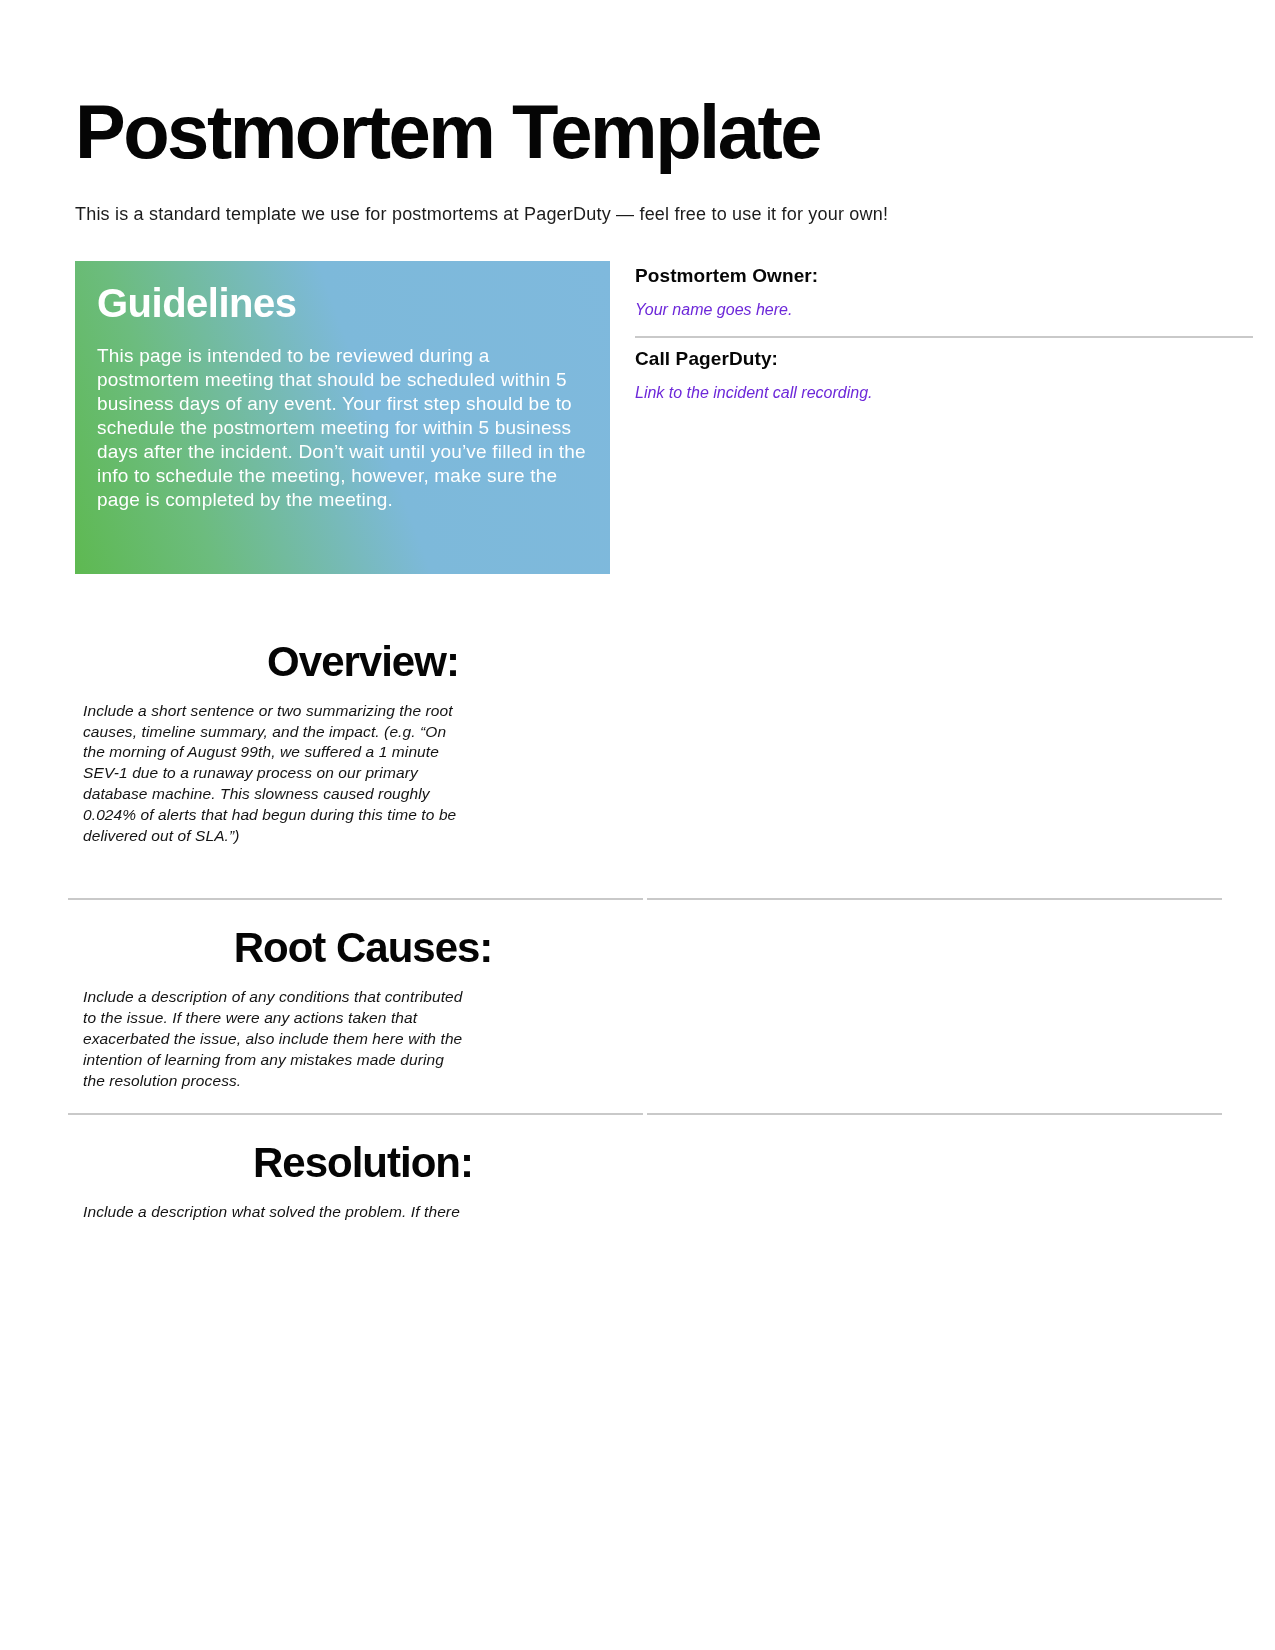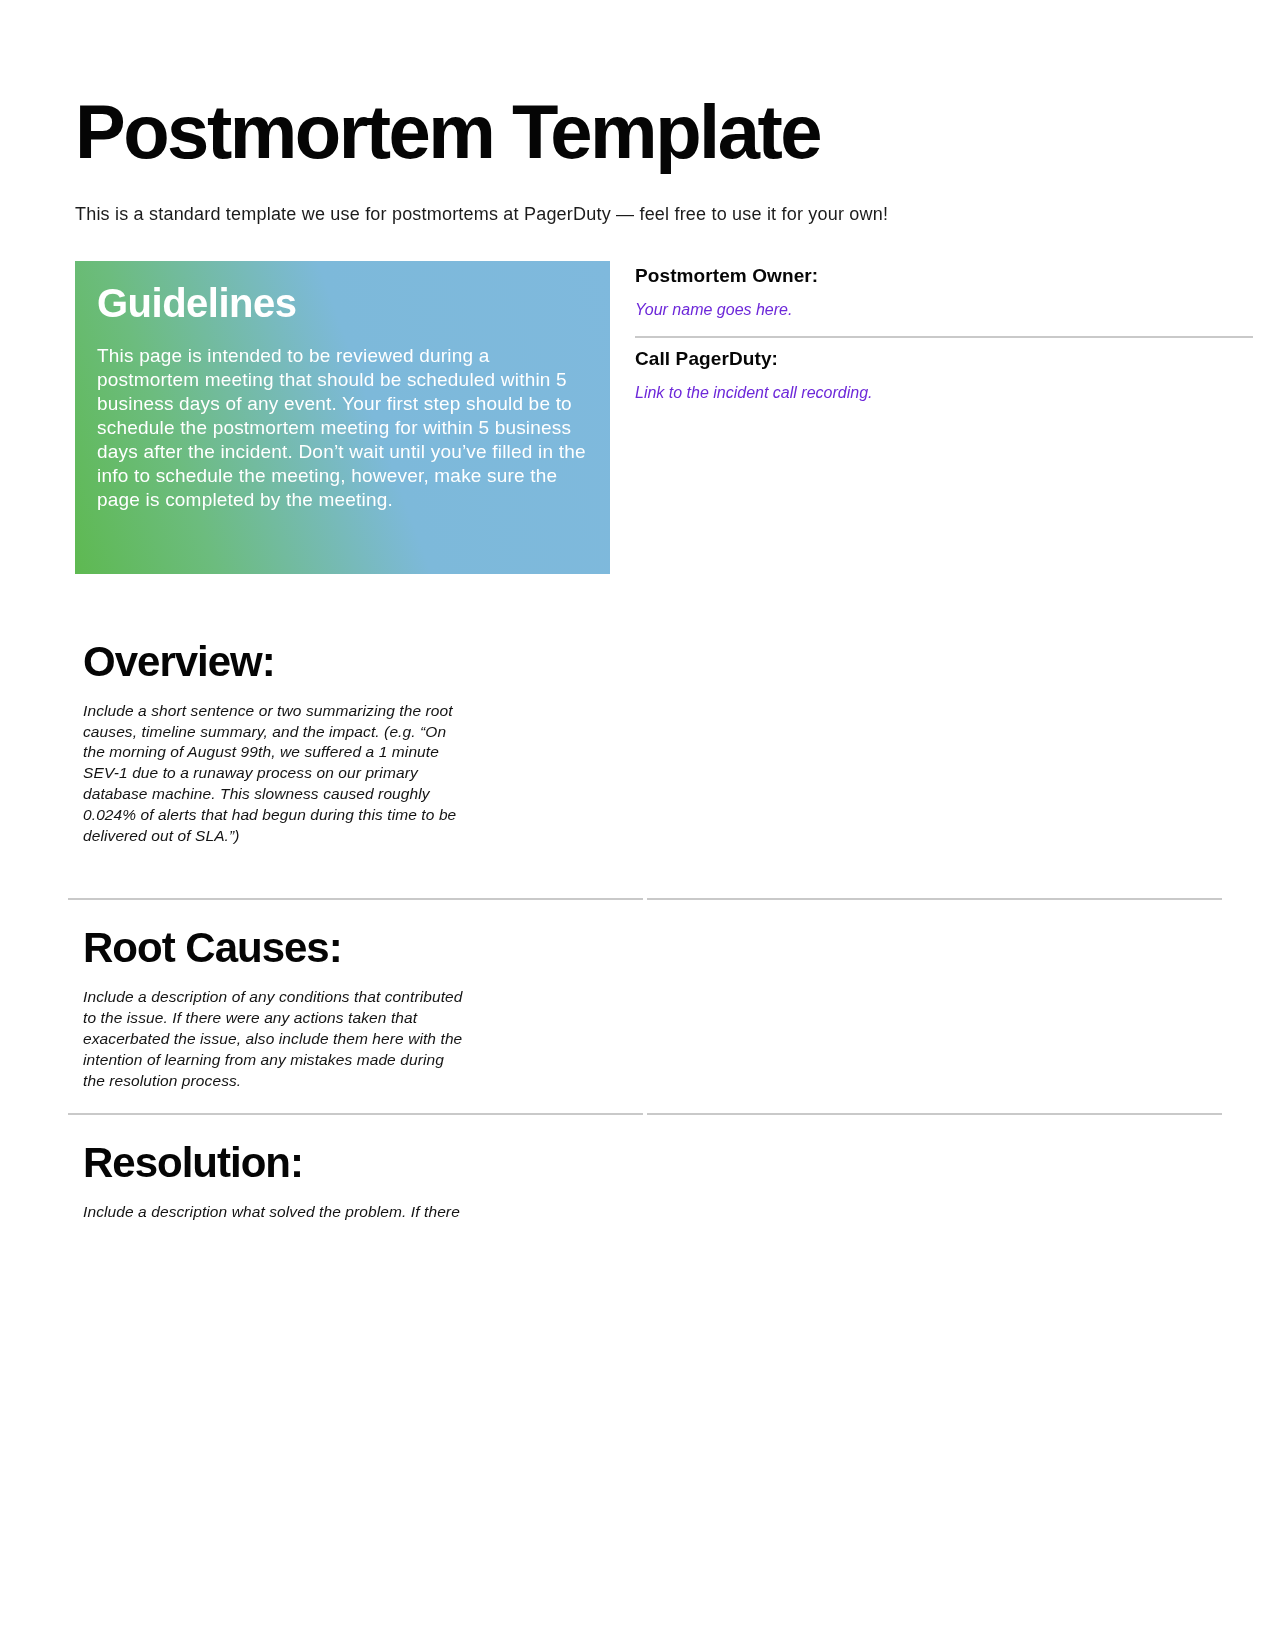--- a/index.html
+++ b/index.html
@@ -97,20 +97,21 @@
     padding: 24px 0 22px 0;
   }
   .section-row:first-child .section-cell { padding-bottom: 52px; }
   .section-cell.left { padding-left: 15px; }
   .section-heading {
     font-size: 42px;
     font-weight: bold;
     letter-spacing: -1px;
     color: #050505;
     margin-bottom: 15px;
+    text-align: center;
   }
   .section-ph {
     font-size: 15.5px;
     font-style: italic;
     color: #141414;
     line-height: 20.8px;
     max-width: 385px;
     letter-spacing: 0.1px;
   }
 

